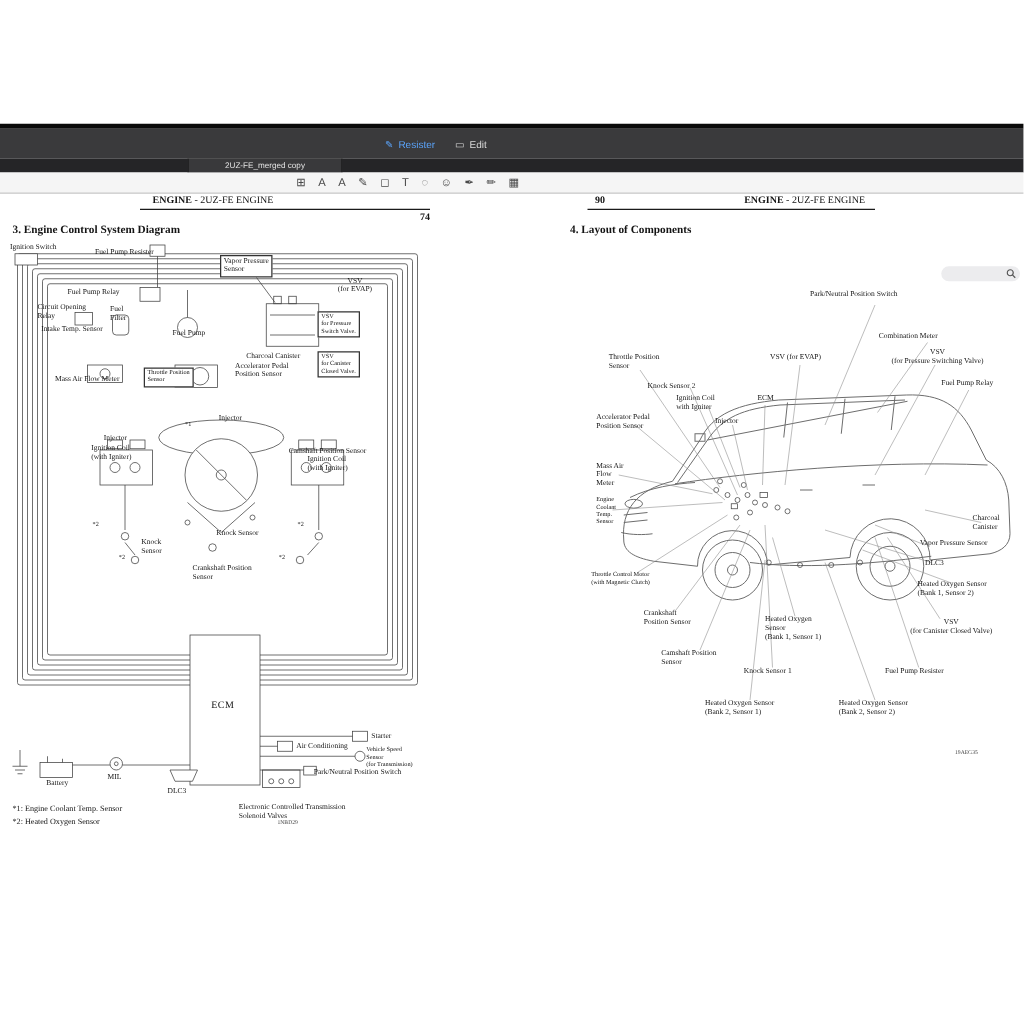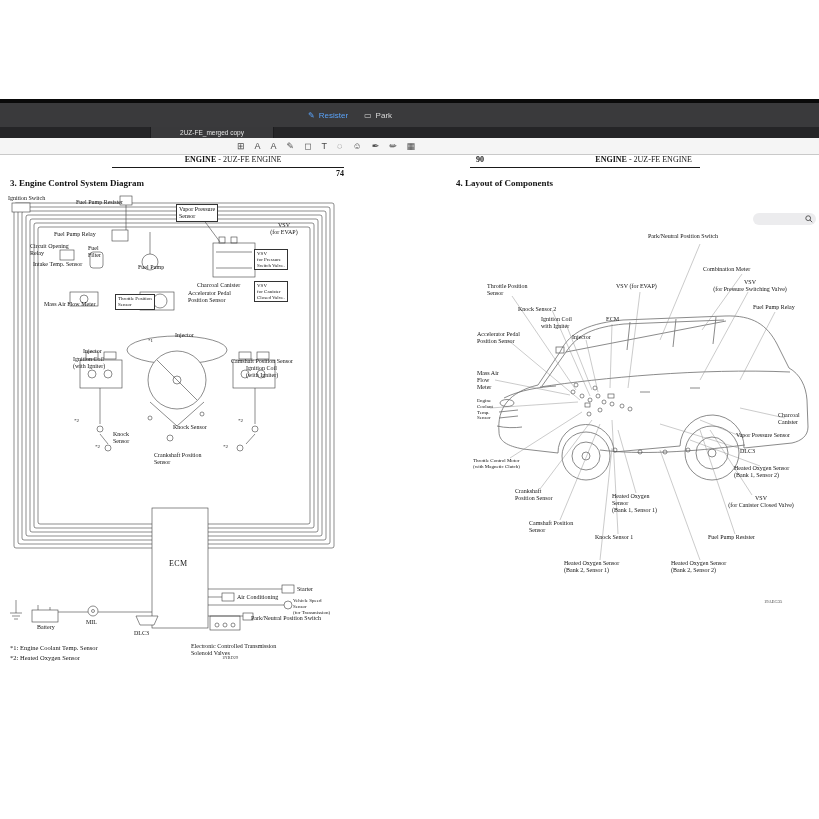--- a/index.html
+++ b/index.html
@@ -18,21 +18,21 @@
   .tabbar{position:absolute;left:0;top:127px;width:819px;height:11px;background:#252527;}
   .tab{position:absolute;left:150px;top:0;height:11px;width:124px;background:#39393b;
        display:flex;align-items:center;justify-content:center;font-size:6.5px;color:#e3e3e3;
        border-left:1px solid #1c1c1e;border-right:1px solid #1c1c1e;box-sizing:border-box;}
   .anno-toolbar{position:absolute;left:0;top:138px;width:819px;height:17px;background:#f5f5f5;
                 border-bottom:1px solid #c9c9c9;box-sizing:border-box;}
   .anno-icons{position:absolute;left:237px;top:0;height:16px;display:flex;align-items:center;gap:10px;}
   .tool-icon{font-size:9px;color:#4a4a4a;line-height:16px;}
 
   
-  .doc-text{position:absolute;color:#141414;font-family:"Liberation Serif",serif;text-align:center;}
+  .doc-text{position:absolute;color:#141414;font-family:"Liberation Serif",serif;}
   .hdr-row{height:11px;font-size:8px;}
   .hdr-left{left:112px;top:155px;width:232px;padding-left:10px;box-sizing:border-box;}
   .hdr-right{left:470px;top:155px;width:230px;display:flex;justify-content:space-between;
              padding:0 8px 0 6px;box-sizing:border-box;}
   .hdr-rule{position:absolute;height:1px;background:#1a1a1a;}
   .rule-left{left:112px;top:167px;width:232px;}
   .rule-right{left:470px;top:167px;width:230px;}
   .pagenum{font-weight:bold;font-size:8px;}
   .pn-left{left:322px;top:169px;width:22px;text-align:right;}
   .section-title{font-weight:bold;font-size:9px;}
@@ -56,21 +56,21 @@
   <div class="top-strip"></div>
 
   <div class="titlebar">
     <div class="tb-center">
       <span class="tb-btn annotate">
         <span class="tb-glyph">✎</span>
         <span>Resister</span>
       </span>
       <span class="tb-btn">
         <span class="tb-glyph">▭</span>
-        <span>Park</span>
+        <span>Edit</span>
       </span>
     </div>
     <div class="search-box">
       <svg width="8" height="8" viewBox="0 0 10 10">
         <circle cx="4" cy="4" r="3" fill="none" stroke="#555" stroke-width="1.2"></circle>
         <line x1="6.2" y1="6.2" x2="9" y2="9" stroke="#555" stroke-width="1.2"></line>
       </svg>
     </div>
   </div>
 

